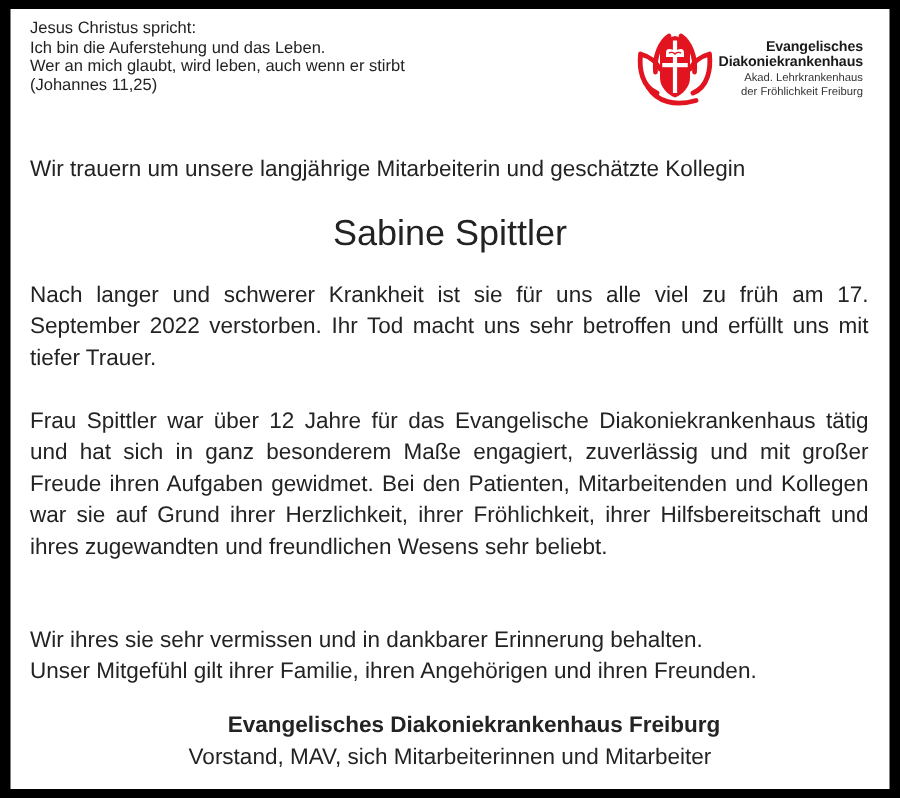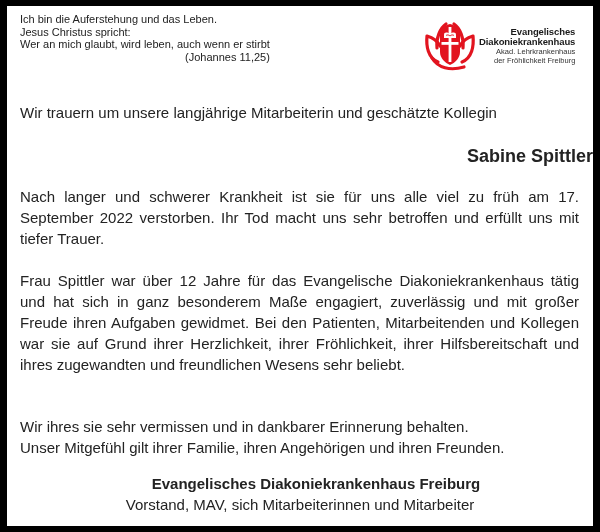--- a/index.html
+++ b/index.html
@@ -18,21 +18,21 @@
     color: #232323;
   }
   .verse {
     position: absolute;
     left: 13px; top: 7px;
     font-size: 11px;
     line-height: 12.5px;
     color: #222;
   }
   .verse .ref {
-    text-align: right;
+    text-align: left;
     display: block;
   }
   .logo {
     position: absolute;
     left: 417px; top: 12px;
     width: 160px; height: 56px; text-align: right;
   }
   .logo svg { position: absolute; left: 0; top: 0; }
   .logo .logo-text {
     position: absolute;
@@ -47,23 +47,23 @@
   }
   .intro {
     position: absolute;
     left: 13px; top: 98px;
     font-size: 15px;
     line-height: 18px;
   }
   .name {
     position: absolute;
     left: 0; right: 0; top: 136px;
-    text-align: right;
-    font-size: 18px;
-    font-weight: bold;
+    text-align: center;
+    font-size: 24px;
+    font-weight: normal;
     line-height: 28px;
   }
   .para {
     position: absolute;
     left: 13px; width: 559px;
     font-size: 15px;
     line-height: 21px;
     text-align: justify;
   }
   .p1 { top: 180px; }
@@ -79,22 +79,22 @@
   }
   .footer .org { font-weight: bold; display: block; padding-left: 32px; }
   .footer .staff { display: block; }
 </style>
 </head>
 <body>
 
 <div class="card">
 
   <div class="verse">
+    <span style="display:block">Jesus Christus spricht:</span>
     <span style="display:block">Ich bin die Auferstehung und das Leben.</span>
-    <span style="display:block">Jesus Christus spricht:</span>
     <span style="display:block">Wer an mich glaubt, wird leben, auch wenn er stirbt</span>
     <span class="ref">(Johannes 11,25)</span>
   </div>
 
   <div class="logo">
     <svg width="52" height="56" viewBox="0 0 52 56">
       <g fill="none" stroke="#e2141f" stroke-width="3.2" stroke-linejoin="round" stroke-linecap="round">
 
         <path d="M14 44 C4 40 2 28 3 18 C10 20 14 24 16 28"></path>
         <path d="M38 44 C48 40 50 28 49 18 C42 20 38 24 36 28"></path>

